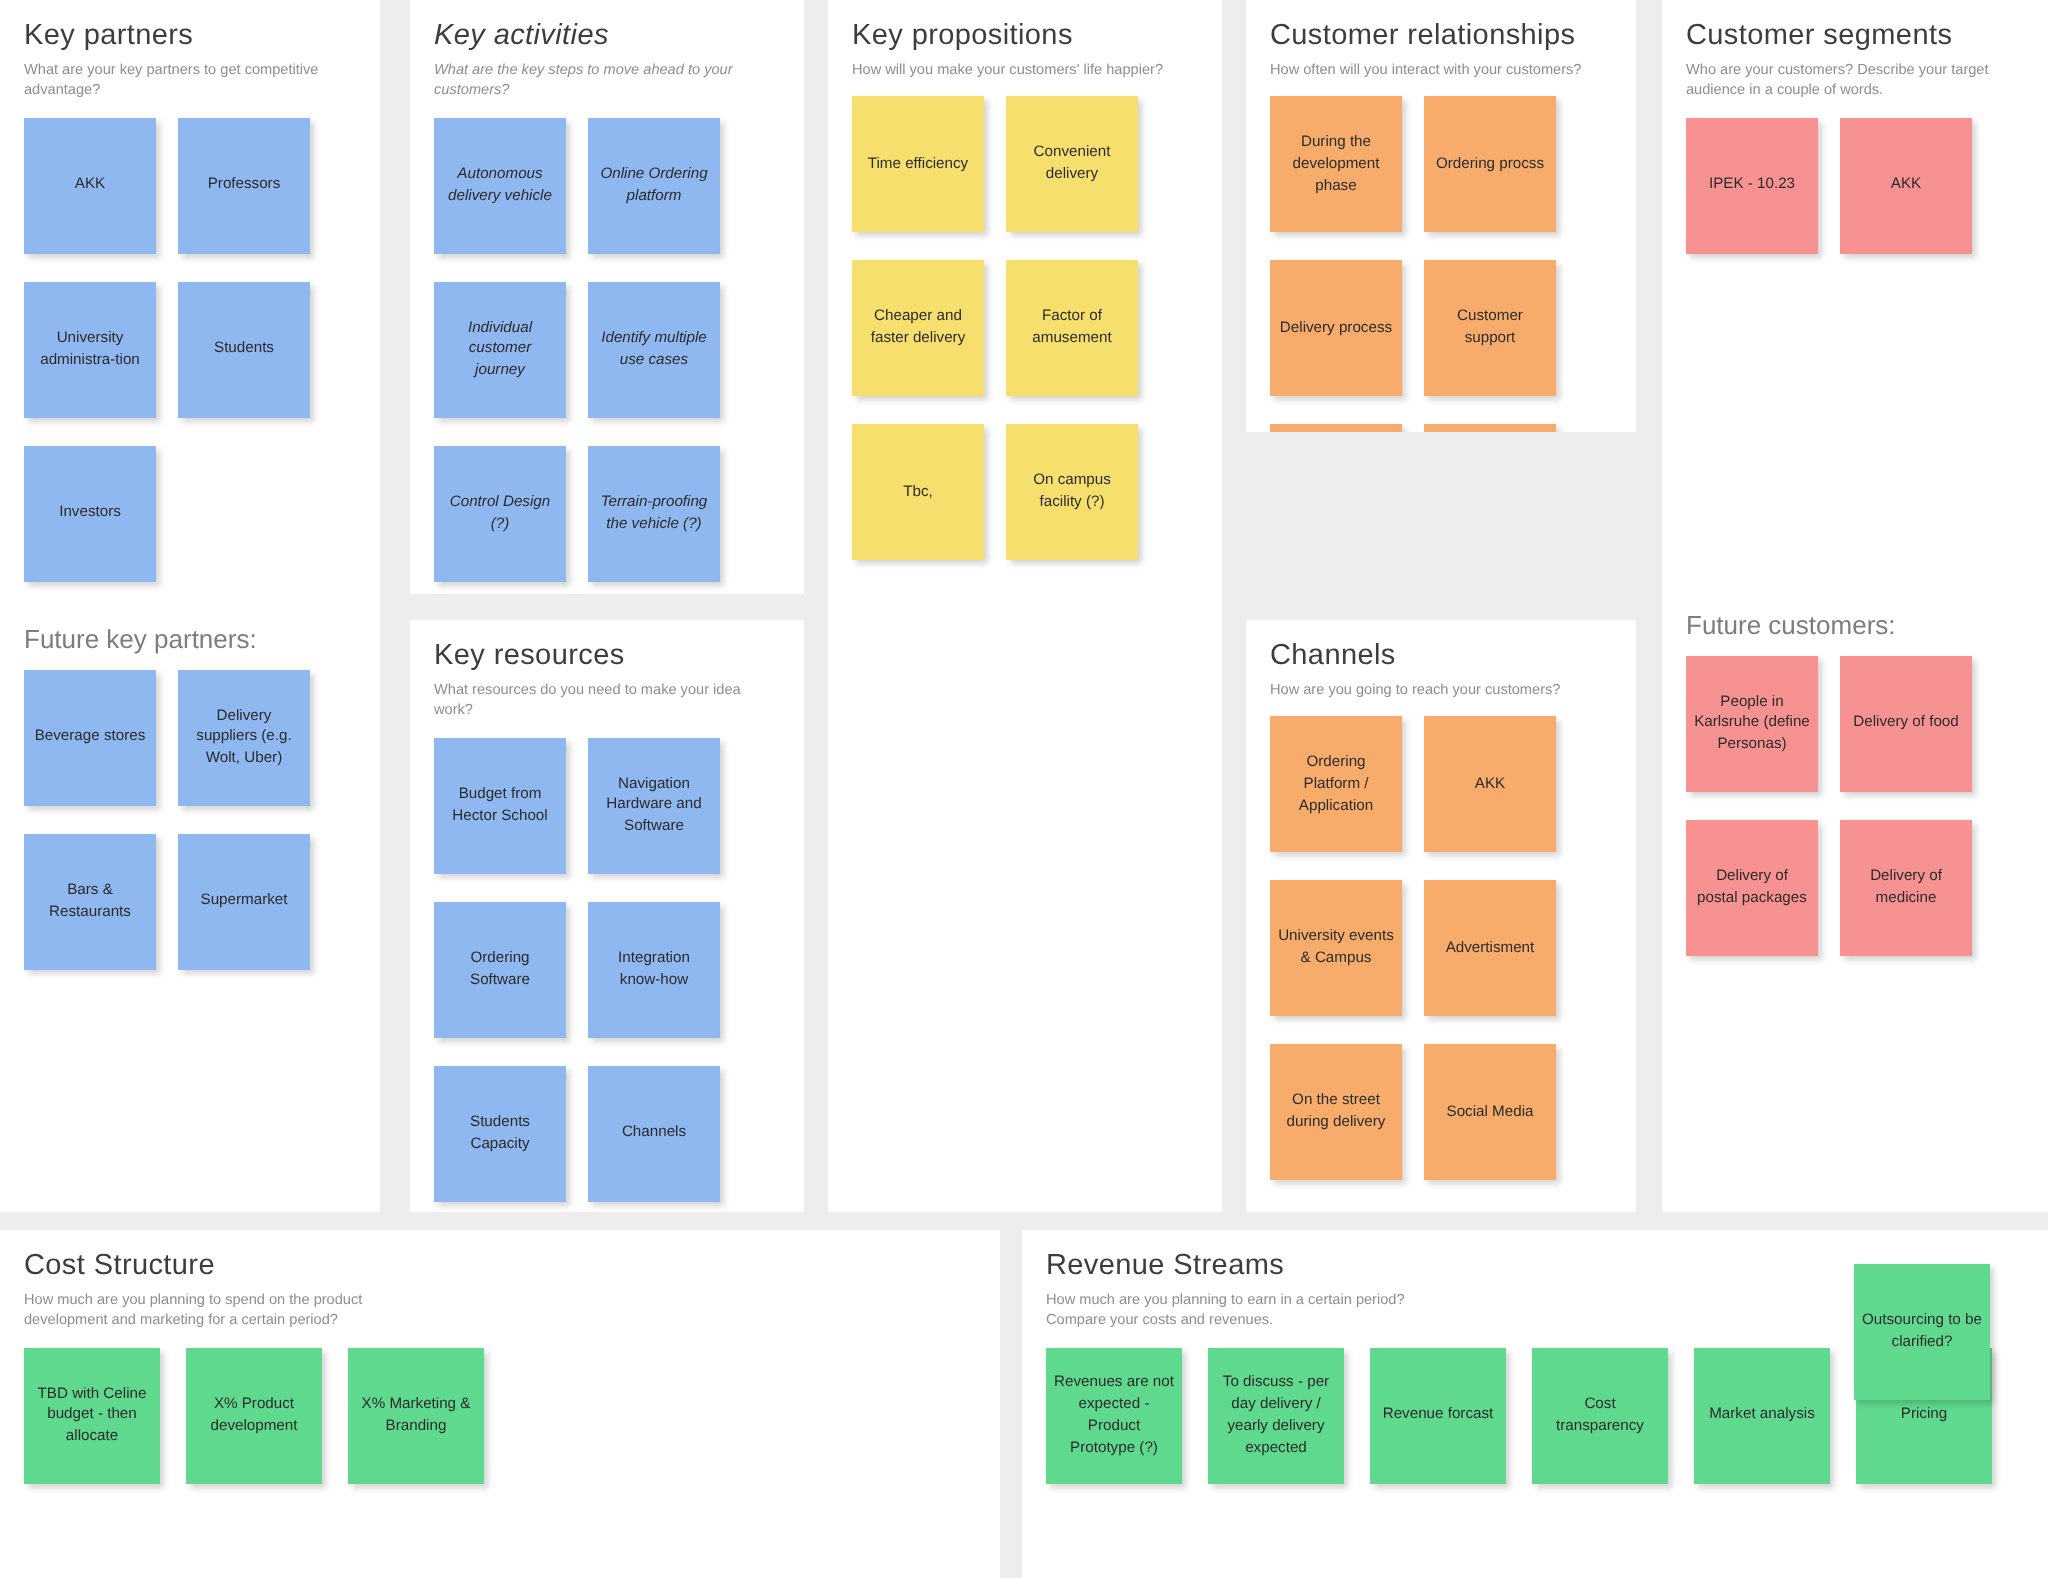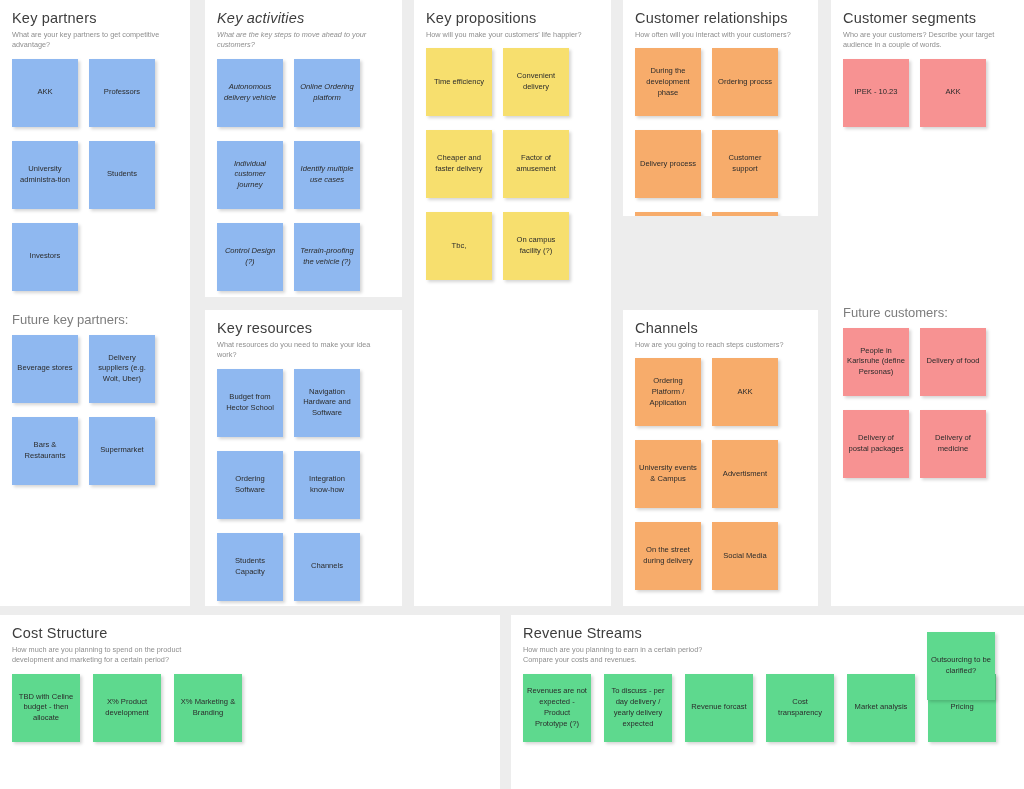--- a/index.html
+++ b/index.html
@@ -190,21 +190,21 @@
       <div class="note orange">Ordering procss</div>
       <div class="note orange">Delivery process</div>
       <div class="note orange">Customer support</div>
       <div class="note orange">Feedback for service</div>
       <div class="note orange">On the street with Pluto</div>
     </div>
   </section>
 
   <section class="panel" id="panel-channels">
     <h2 class="panel-title">Channels</h2>
-    <p class="panel-subtitle">How are you going to reach steps customers?</p>
+    <p class="panel-subtitle">How are you going to reach your customers?</p>
     <div class="notes">
       <div class="note orange">Ordering Platform / Application</div>
       <div class="note orange">AKK</div>
       <div class="note orange">University events &amp; Campus</div>
       <div class="note orange">Advertisment</div>
       <div class="note orange">On the street during delivery</div>
       <div class="note orange">Social Media</div>
     </div>
   </section>
 

